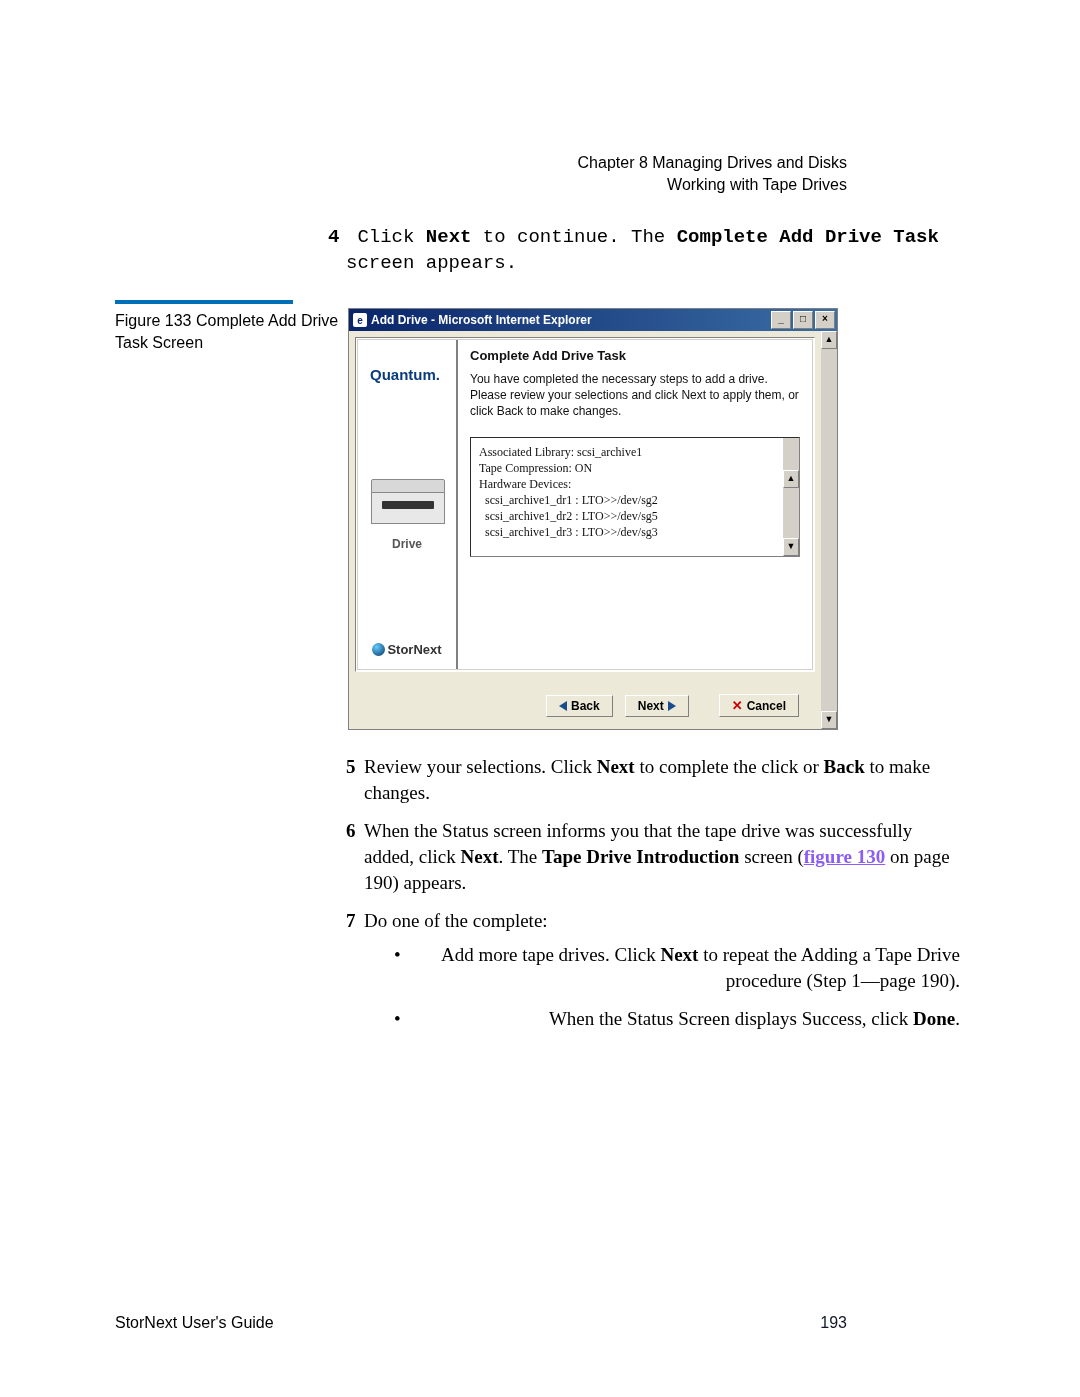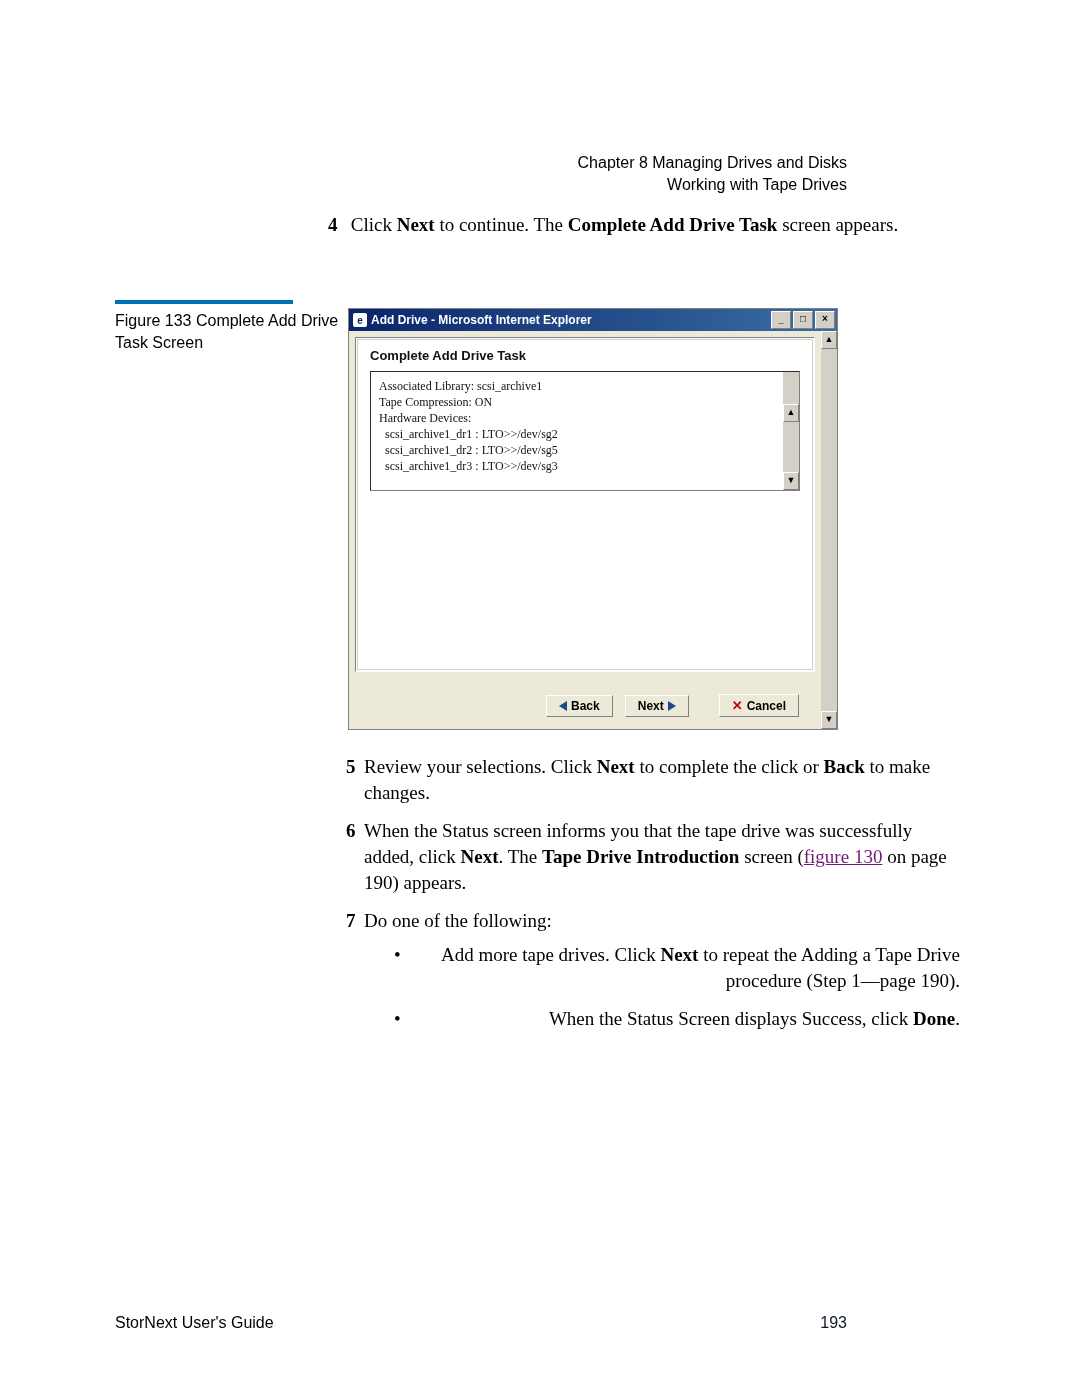--- a/index.html
+++ b/index.html
@@ -19,24 +19,24 @@
     position: absolute;
     top: 152px;
     right: 115px;
     text-align: right;
     font-size: 16px;
     line-height: 22px;
     color: #000;
   }
   .step-4 {
     position: absolute;
-    top: 212px;
+    top: 224px;
     left: 346px;
     width: 600px;
-    font-family: Liberation Serif, serif;
+    font-family: Liberation Mono, monospace;
     font-size: 19px;
     line-height: 26px;
   }
   .step-4 .num {
     font-weight: bold;
     display: inline-block;
     width: 18px;
     margin-left: -18px;
   }
   .bold { font-weight: bold; }
@@ -362,22 +362,23 @@
     margin-bottom: 12px;
     text-align: right;
   }
   .bullets .b::before {
     content: "•";
     position: absolute;
     left: 0;
     top: 0;
   }
   a.figref {
-    color: #701a75;
+    color: #8b5cf6;
     text-decoration: underline;
+    font-weight: bold;
   }
 
   .footer-left {
     position: absolute;
     bottom: 65px;
     left: 115px;
     font-size: 16px;
     color: #000;
     margin-top: 17px;
   }
@@ -419,22 +420,36 @@
     </div>
 
     <div class="scrollbar-right">
       <div class="sb-btn">▲</div>
       <div class="sb-btn sb-bottom">▼</div>
     </div>
 
     <div class="dialog-body">
       <div class="panel">
         <div class="panel-inner">
+          <div class="leftcol">
+            <div class="brand">Quantum.</div>
+            <div class="drive-illus">
+              <div class="top"></div>
+              <div class="front">
+                  <div class="slot"></div>
+                </div>
+            </div>
+            <div class="drive-label">Drive</div>
+            <div class="stornext">
+              <span class="globe"></span><span>StorNext</span>
+            </div>
+          </div>
           <div class="rightcol">
             <div class="task-title">Complete Add Drive Task</div>
+            <div class="task-desc">You have completed the necessary steps to add a drive. Please review your selections and click Next to apply them, or click Back to make changes.</div>
             <div class="summary-box"><span>Associated Library: scsi_archive1
 Tape Compression: ON
 Hardware Devices:
   scsi_archive1_dr1 : LTO&gt;&gt;/dev/sg2
   scsi_archive1_dr2 : LTO&gt;&gt;/dev/sg5
   scsi_archive1_dr3 : LTO&gt;&gt;/dev/sg3</span>
               <div class="summary-scroll">
                 <div class="sb-btn">▲</div>
                 <div class="sb-btn sb-bottom">▼</div>
               </div>
@@ -466,21 +481,21 @@
     <div class="step">
       <span class="num">5</span>
       <span>Review your selections. Click </span><span class="bold">Next</span><span> to complete the click or </span><span class="bold">Back</span><span> to make changes.</span>
     </div>
     <div class="step">
       <span class="num">6</span>
       <span>When the Status screen informs you that the tape drive was successfully added, click </span><span class="bold">Next</span><span>. The </span><span class="bold">Tape Drive Introduction</span><span> screen (</span><a href="#" class="figref">figure 130</a><span> on page 190) appears.</span>
     </div>
     <div class="step">
       <span class="num">7</span>
-      <span>Do one of the following:</span>
+      <span>Do one of the complete:</span>
       <div class="bullets">
         <div class="b">
           <span>Add more tape drives. Click </span><span class="bold">Next</span><span> to repeat the Adding a Tape Drive procedure (Step 1—page 190).</span>
         </div>
         <div class="b">
           <span>When the Status Screen displays Success, click </span><span class="bold">Done</span><span>.</span>
         </div>
       </div>
     </div>
   </div>

